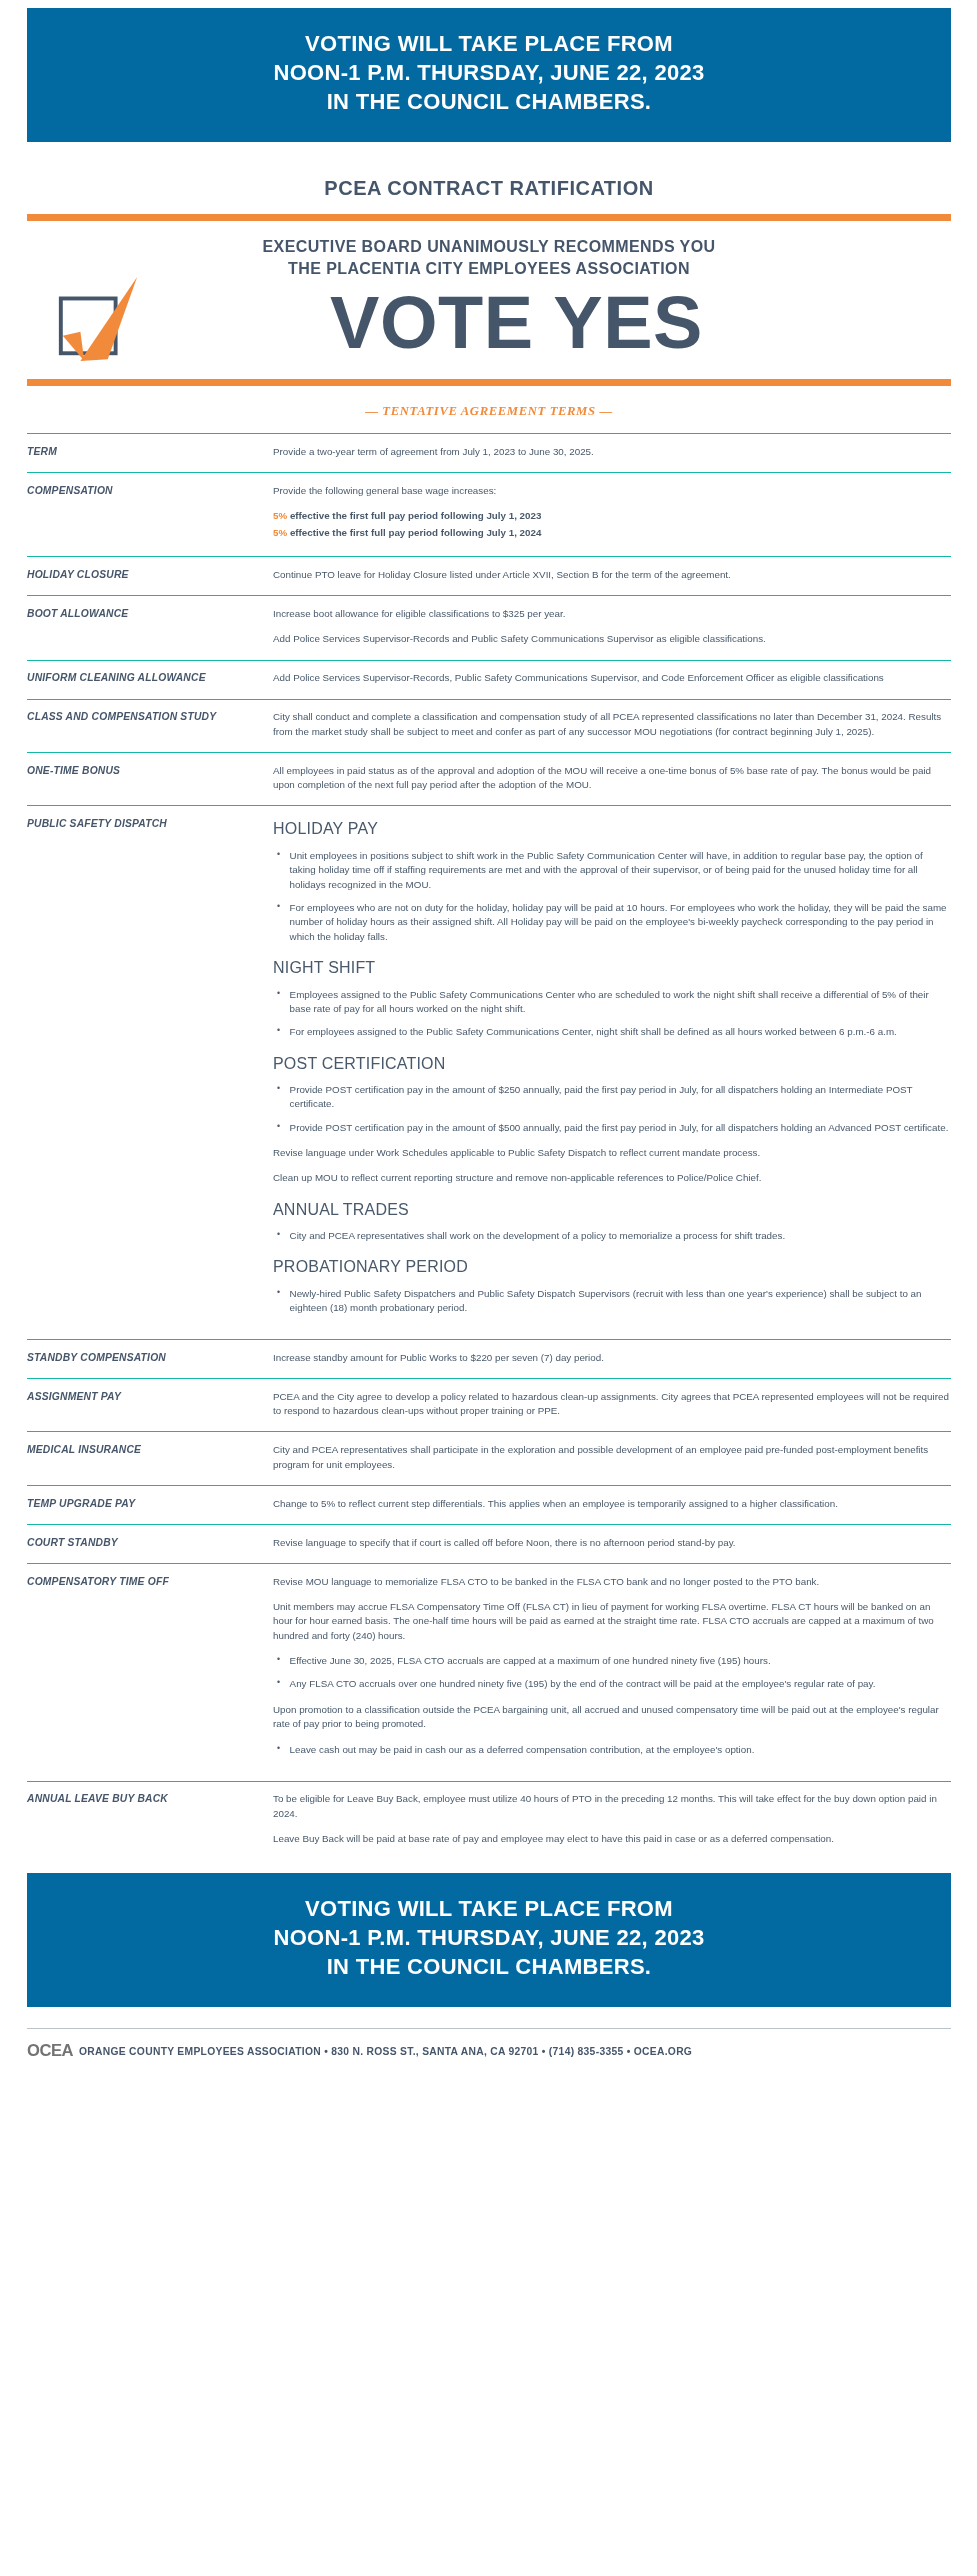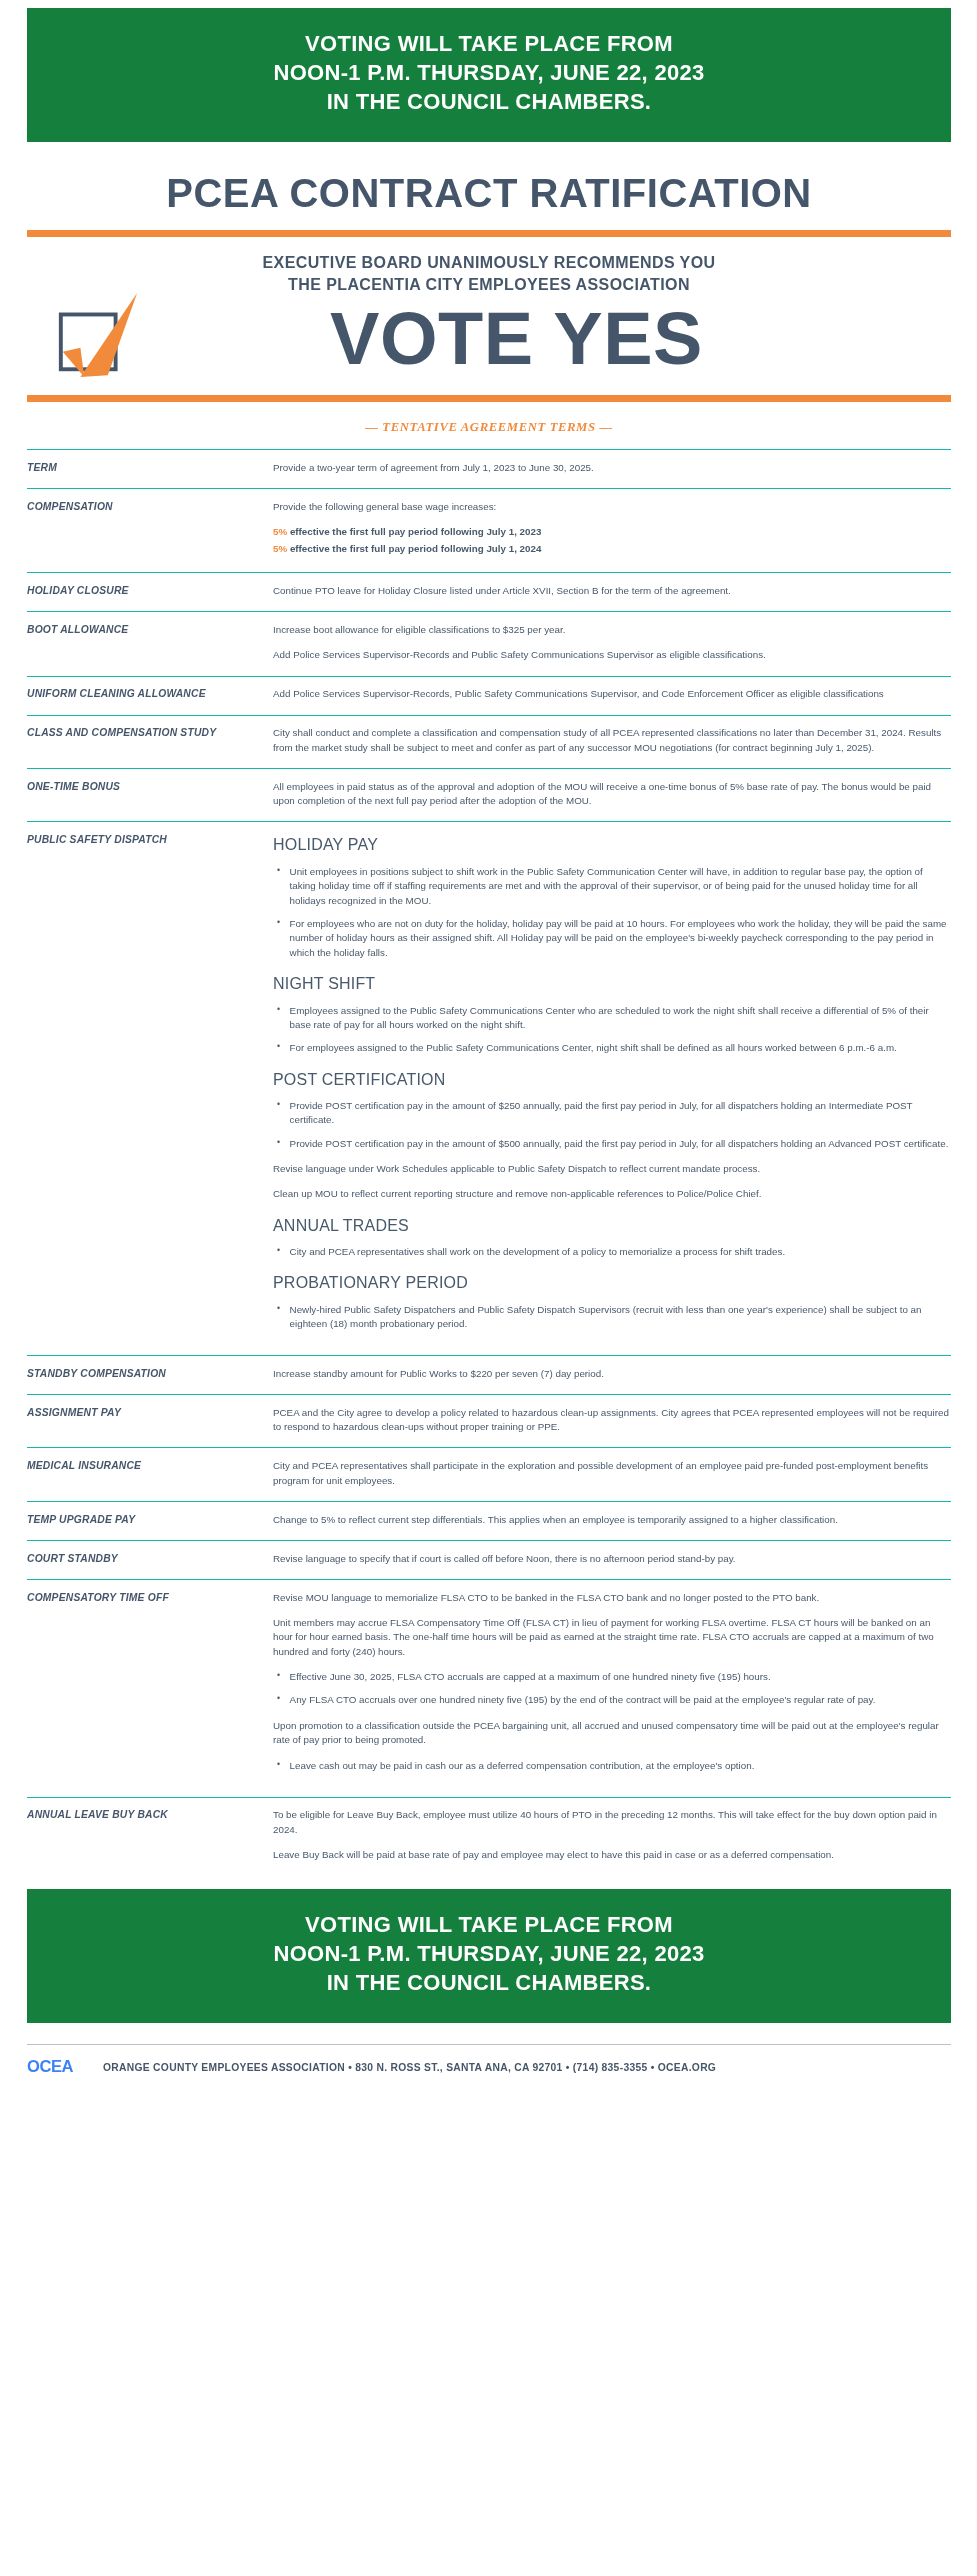--- a/index.html
+++ b/index.html
@@ -14,46 +14,46 @@
     -webkit-font-smoothing: antialiased;
   }
   .page {
     width: 978px;
     position: relative;
     background: #ffffff;
   }
 
   
   .banner {
-    background: #15803d;
+    background: #0369a1;
     color: #ffffff;
     margin: 7.8px 27px 0 27px;
     padding: 21.5px 39px 25.4px 39px;
     text-align: center;
   }
   .banner-line {
     font-weight: bold;
     font-size: 22px;
     letter-spacing: 0.3px;
     line-height: 1.32;
     font-stretch: condensed;
     white-space: nowrap;
   }
 
   
   .title-wrap {
     text-align: center;
     padding: 25.4px 0 0 0;
   }
   .doc-title {
-    font-size: 40px;
+    font-size: 20px;
     font-weight: bold;
     color: #46566a;
     letter-spacing: 0.5px;
-    margin: 4px;
+    margin: 10px;
   }
   .rule-orange {
     height: 6.8px;
     background: #f18a3b;
     margin: 13.7px 27px 0 27px;
   }
 
   
   .recommend {
     text-align: center;
@@ -184,23 +184,23 @@
   }
   .footer {
     display: flex;
     align-items: center;
     margin: 11.7px 27px 0 27px;
     padding-bottom: 25.4px;
   }
   .ocea-logo {
     font-weight: bold;
     font-size: 16.6px;
-    color: #3b82f6;
+    color: #737373;
     letter-spacing: -0.5px;
-    margin-right: 30px;
+    margin-right: 6px;
   }
   .footer-text {
     font-size: 10.3px;
     font-weight: bold;
     color: #46566a;
     letter-spacing: 0.3px;
   }
   .bottom-banner-wrap { margin-top: 13.7px; }
 </style>
 </head>

